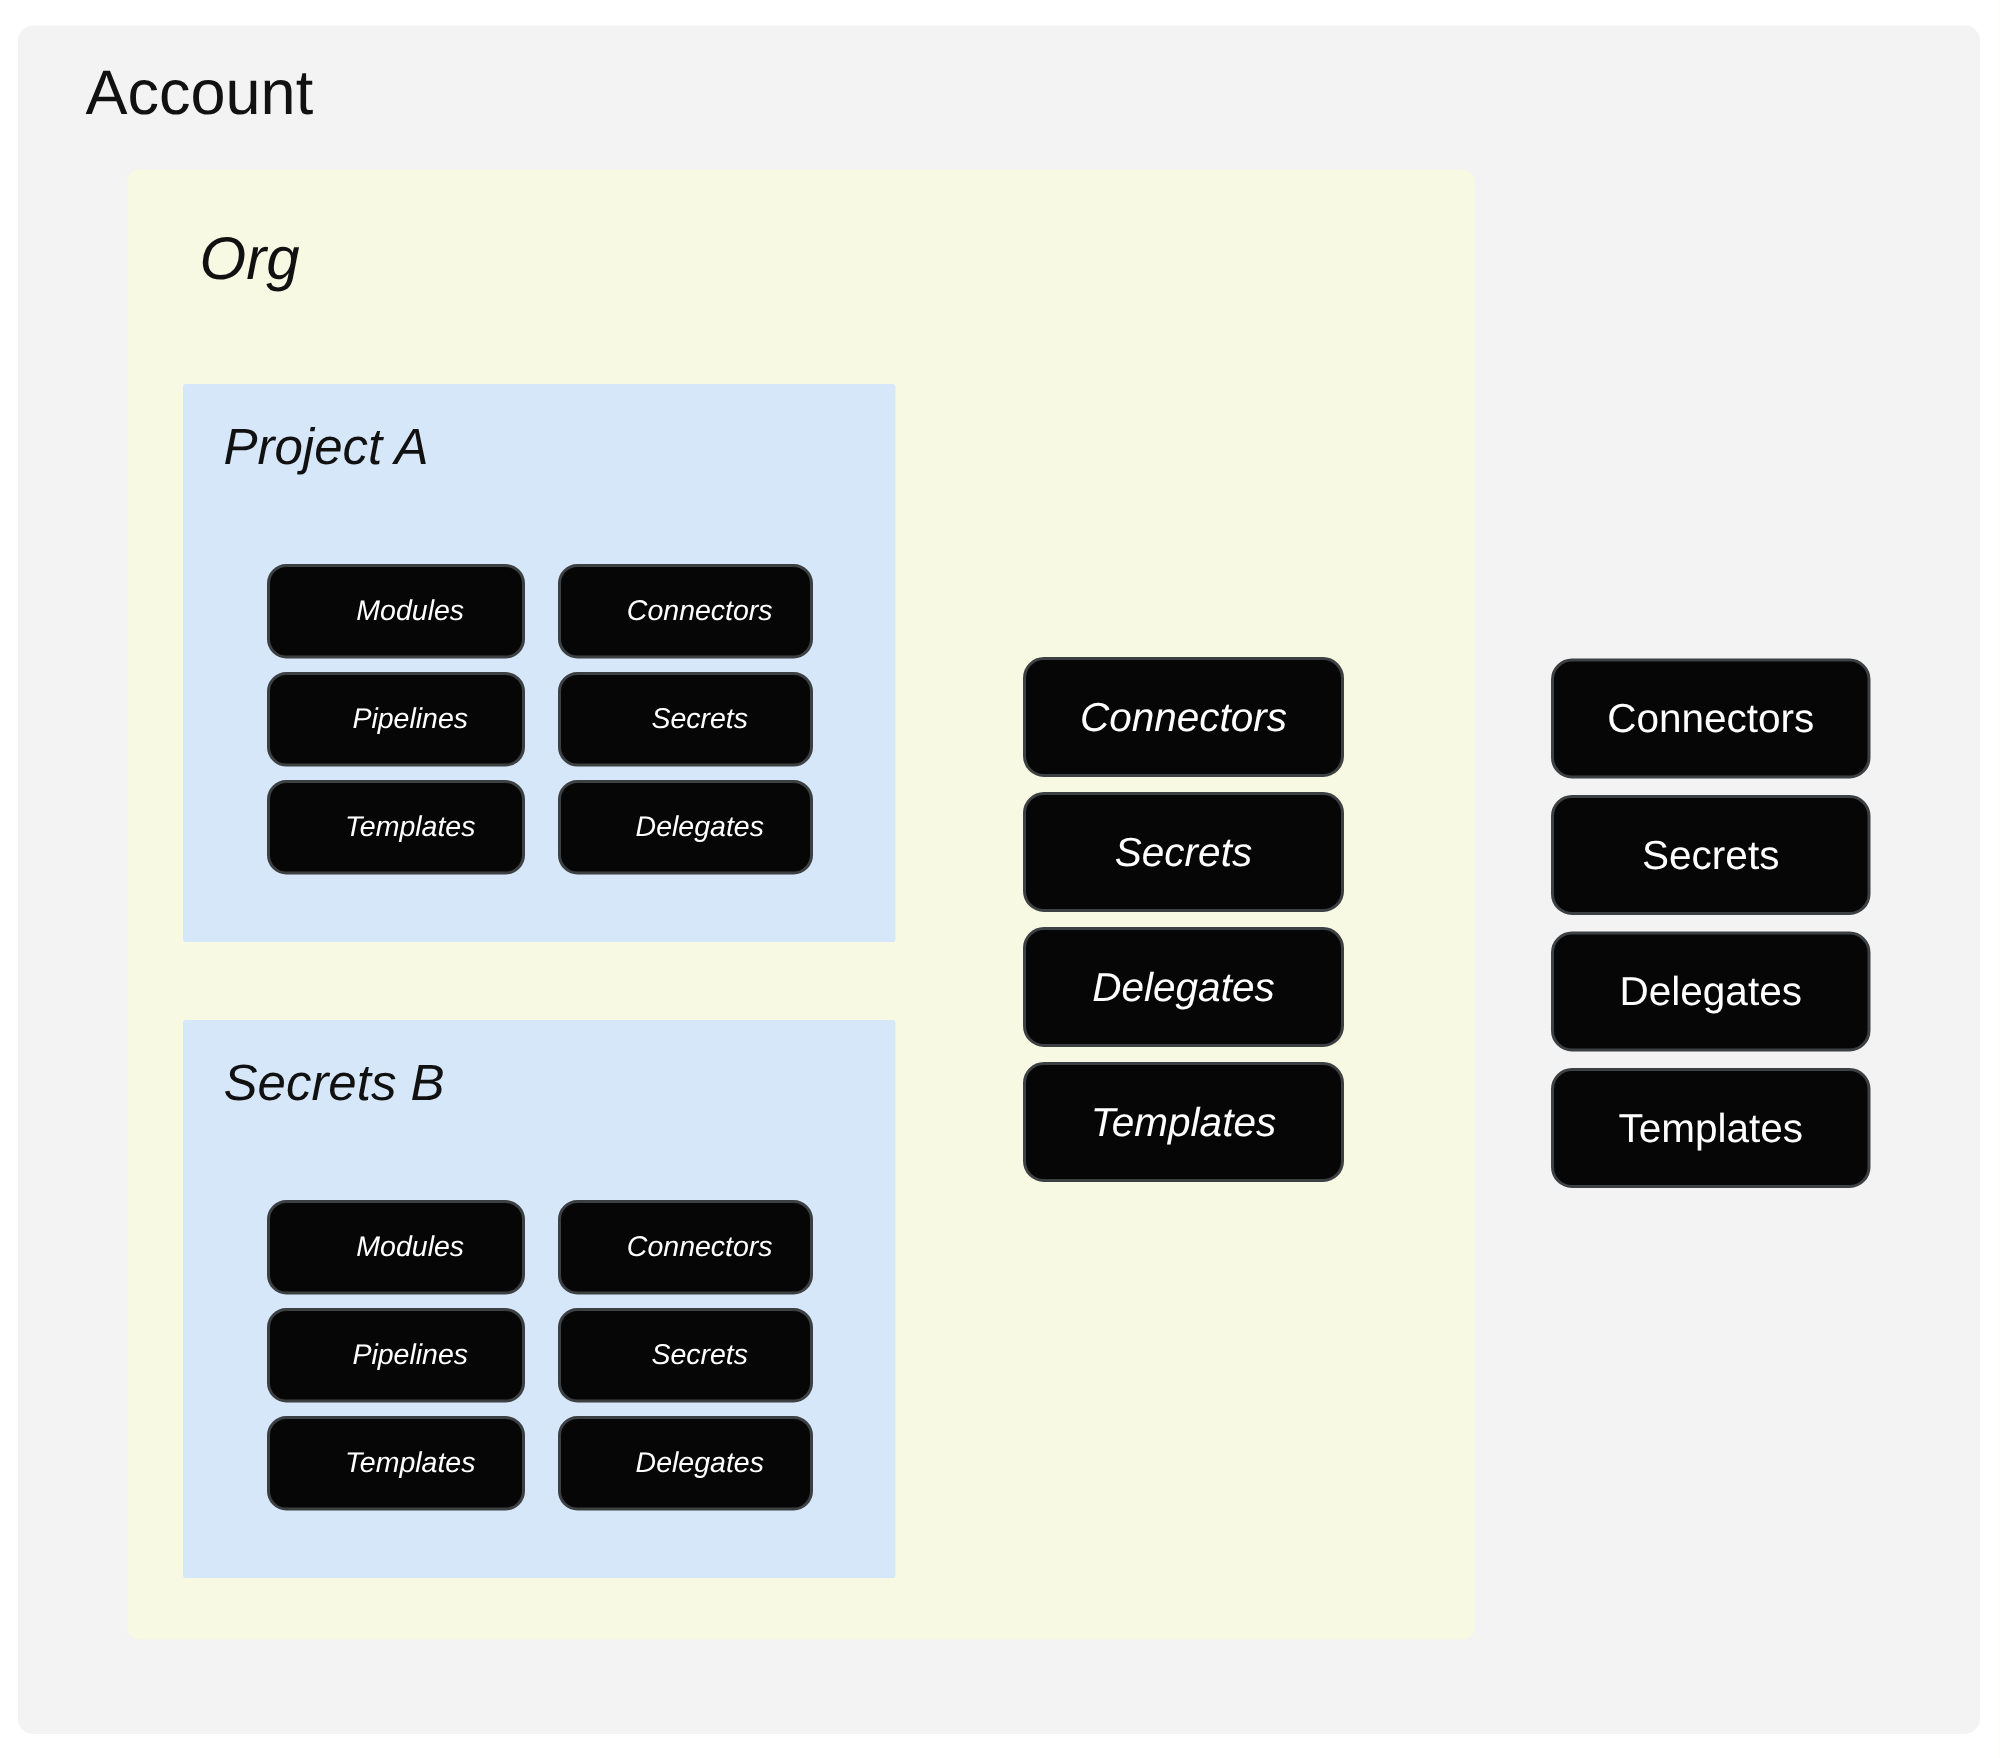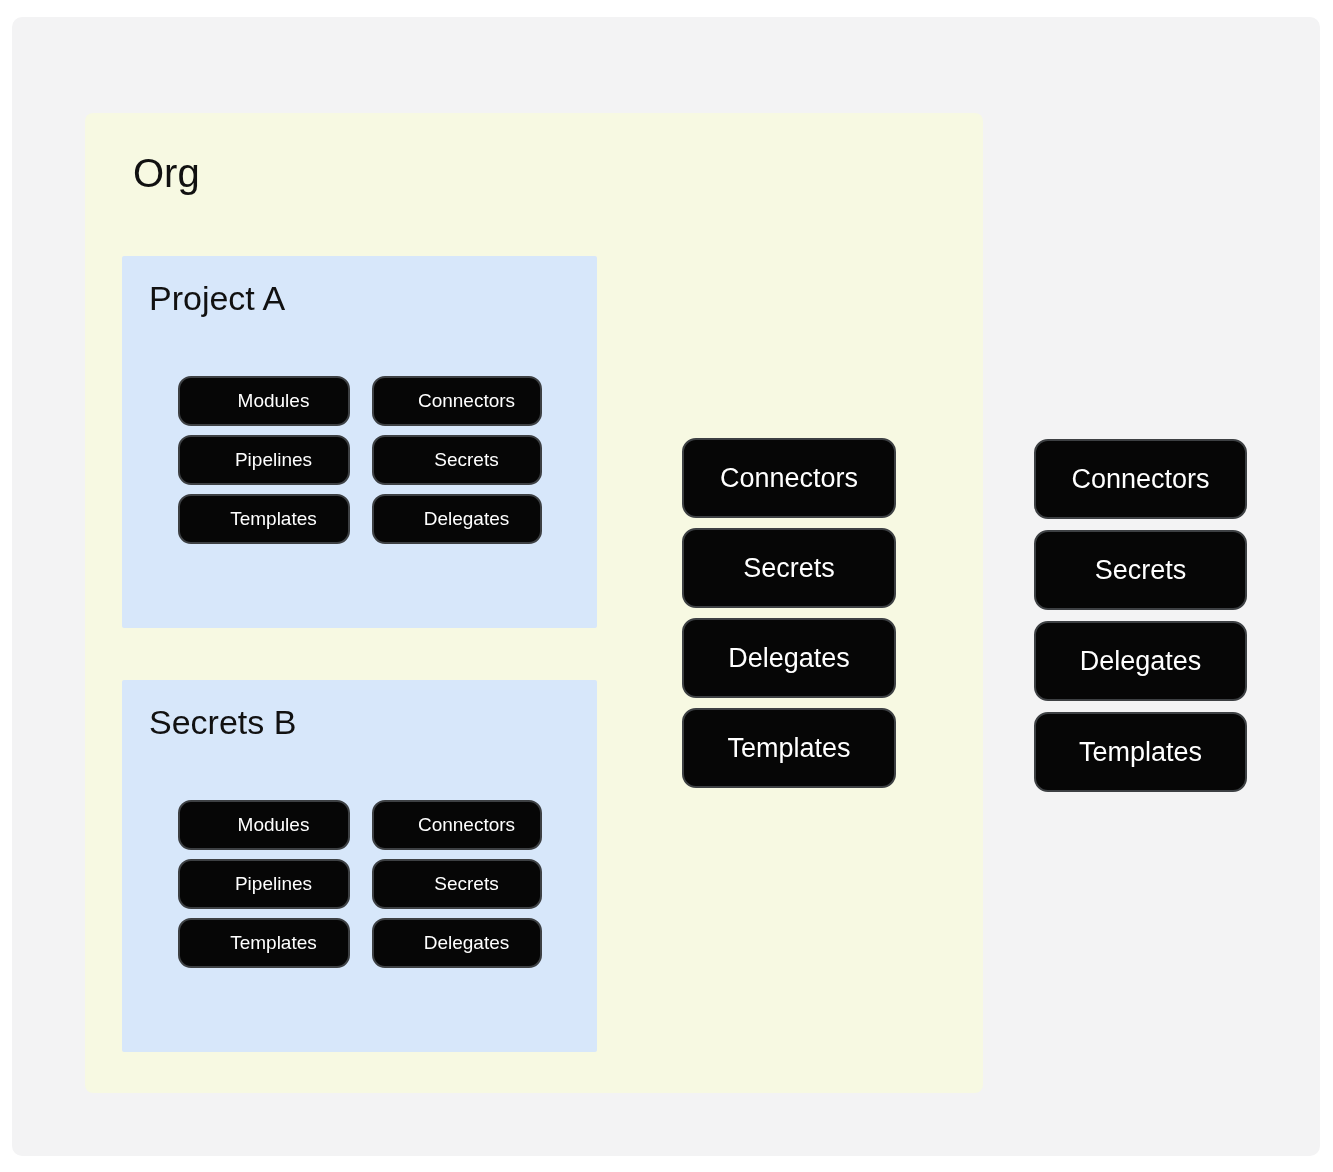--- a/index.html
+++ b/index.html
@@ -29,20 +29,21 @@
   }
   .account-title {
     position: absolute; left: 45px; top: 20px;
     font-size: 42px; line-height: 1.2; color: var(--title-text);
   }
   .org {
     position: absolute; left: 73px; top: 96px;
     width: 898px; height: 980px;
     background: var(--org-bg);
     border-radius: 8px;
+    font-style: italic;
   }
   .org-title {
     position: absolute; left: 48px; top: 36px;
     font-size: 40px; line-height: 1.2;
   }
   .project {
     position: absolute; left: 37px;
     width: 475px; height: 372px;
     background: var(--project-bg);
     border-radius: 2px;
@@ -61,40 +62,41 @@
   }
   .pill {
     background: var(--pill-bg);
     color: var(--pill-text);
     border: 2px solid var(--pill-border);
     display: flex; align-items: center; justify-content: center;
     text-align: center;
     cursor: default;
   }
   .project-grid .pill {
-    height: 50px; font-size: 19px; border-radius: 13px; padding-left: 19px;
+    height: 63px; font-size: 19px; border-radius: 13px; padding-left: 19px;
   }
   .org-column {
     position: absolute; left: 597px; top: 325px;
     width: 214px;
     display: flex; flex-direction: column; gap: 10px;
   }
   .account-column {
     position: absolute; left: 1022px; top: 422px;
     width: 213px;
     display: flex; flex-direction: column; gap: 11px;
   }
   .org-column .pill, .account-column .pill {
     height: 80px; font-size: 27px; border-radius: 14px;
   }
 </style>
 </head>
 <body>
 
 <div class="account">
+  <div class="account-title">Account</div>
 
   <div class="org">
     <div class="org-title">Org</div>
 
     <div class="project project-a">
       <div class="project-title">Project A</div>
       <div class="project-grid">
         <div class="pill">Modules</div>
         <div class="pill">Connectors</div>
         <div class="pill">Pipelines</div>

